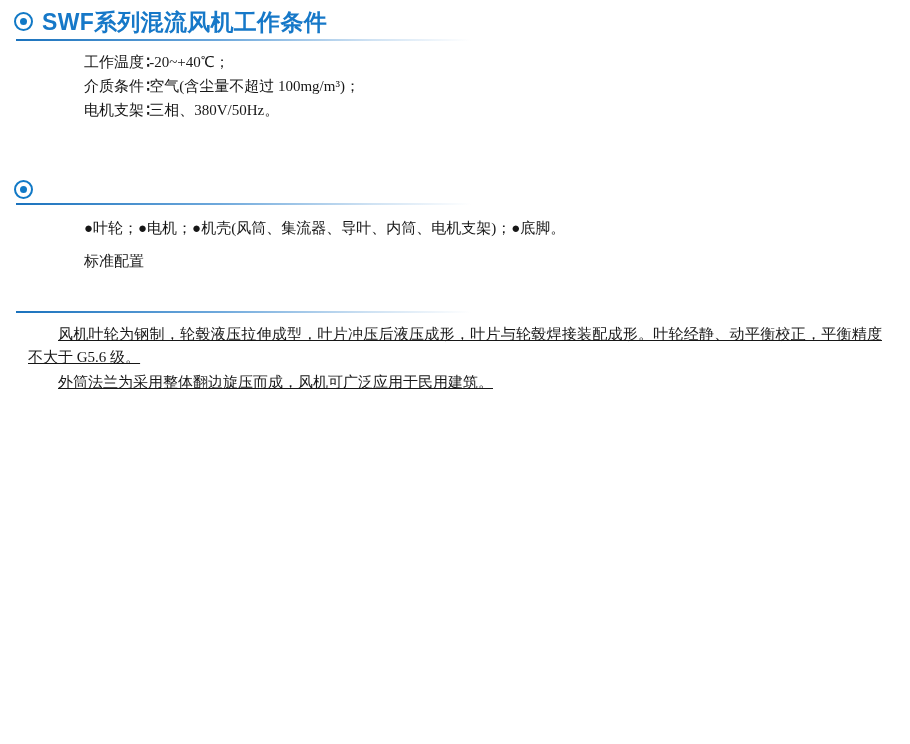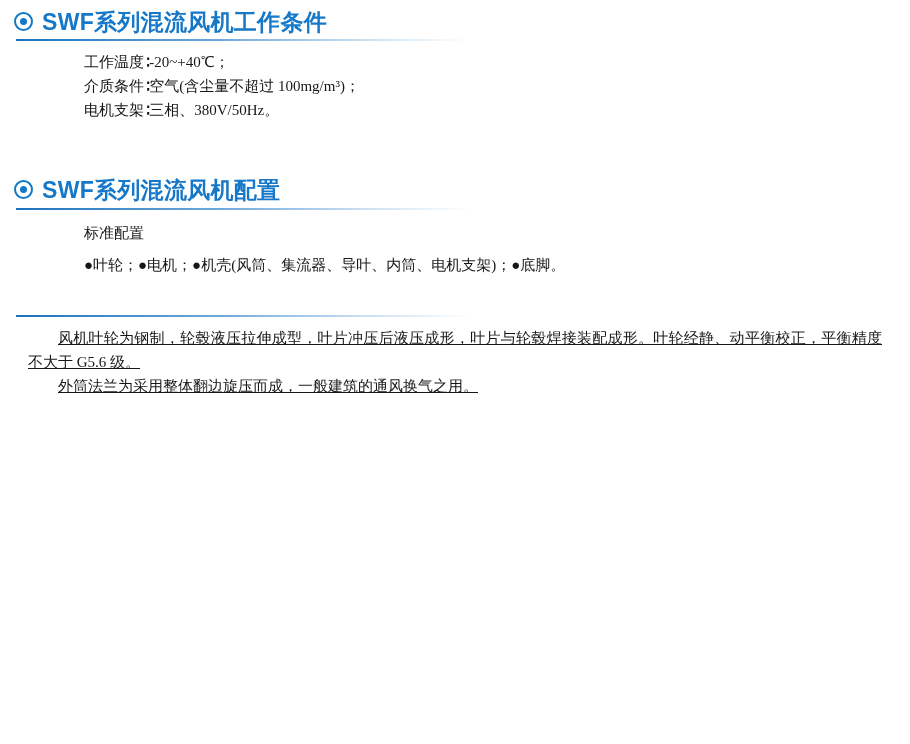--- a/index.html
+++ b/index.html
@@ -130,32 +130,31 @@
   </div>
 
   <div class="gap-a"></div>
 
 
   <div class="gap-b"></div>
 
   <div class="section">
     <div class="heading">
       <span class="bullet-icon"></span>
-      <span class="heading-title">SWF系列混流风机配置</span>
     </div>
     <div class="heading-rule"></div>
     <div class="body-block config-block">
+      <div class="line">●叶轮；●电机；●机壳(风筒、集流器、导叶、内筒、电机支架)；●底脚。</div>
       <div class="line">标准配置</div>
-      <div class="line">●叶轮；●电机；●机壳(风筒、集流器、导叶、内筒、电机支架)；●底脚。</div>
     </div>
   </div>
 
   <div class="gap-c"></div>
 
   <div class="section">
     <div class="heading-rule"></div>
     <div class="body-block proc-block">
       <p>风机叶轮为钢制，轮毂液压拉伸成型，叶片冲压后液压成形，叶片与轮毂焊接装配成形。叶轮经静、动平衡校正，平衡精度不大于 G5.6 级。</p>
-      <p>外筒法兰为采用整体翻边旋压而成，一般建筑的通风换气之用。</p>
+      <p>外筒法兰为采用整体翻边旋压而成，风机可广泛应用于民用建筑。</p>
     </div>
   </div>
 
 </div>
 
 </body></html>

